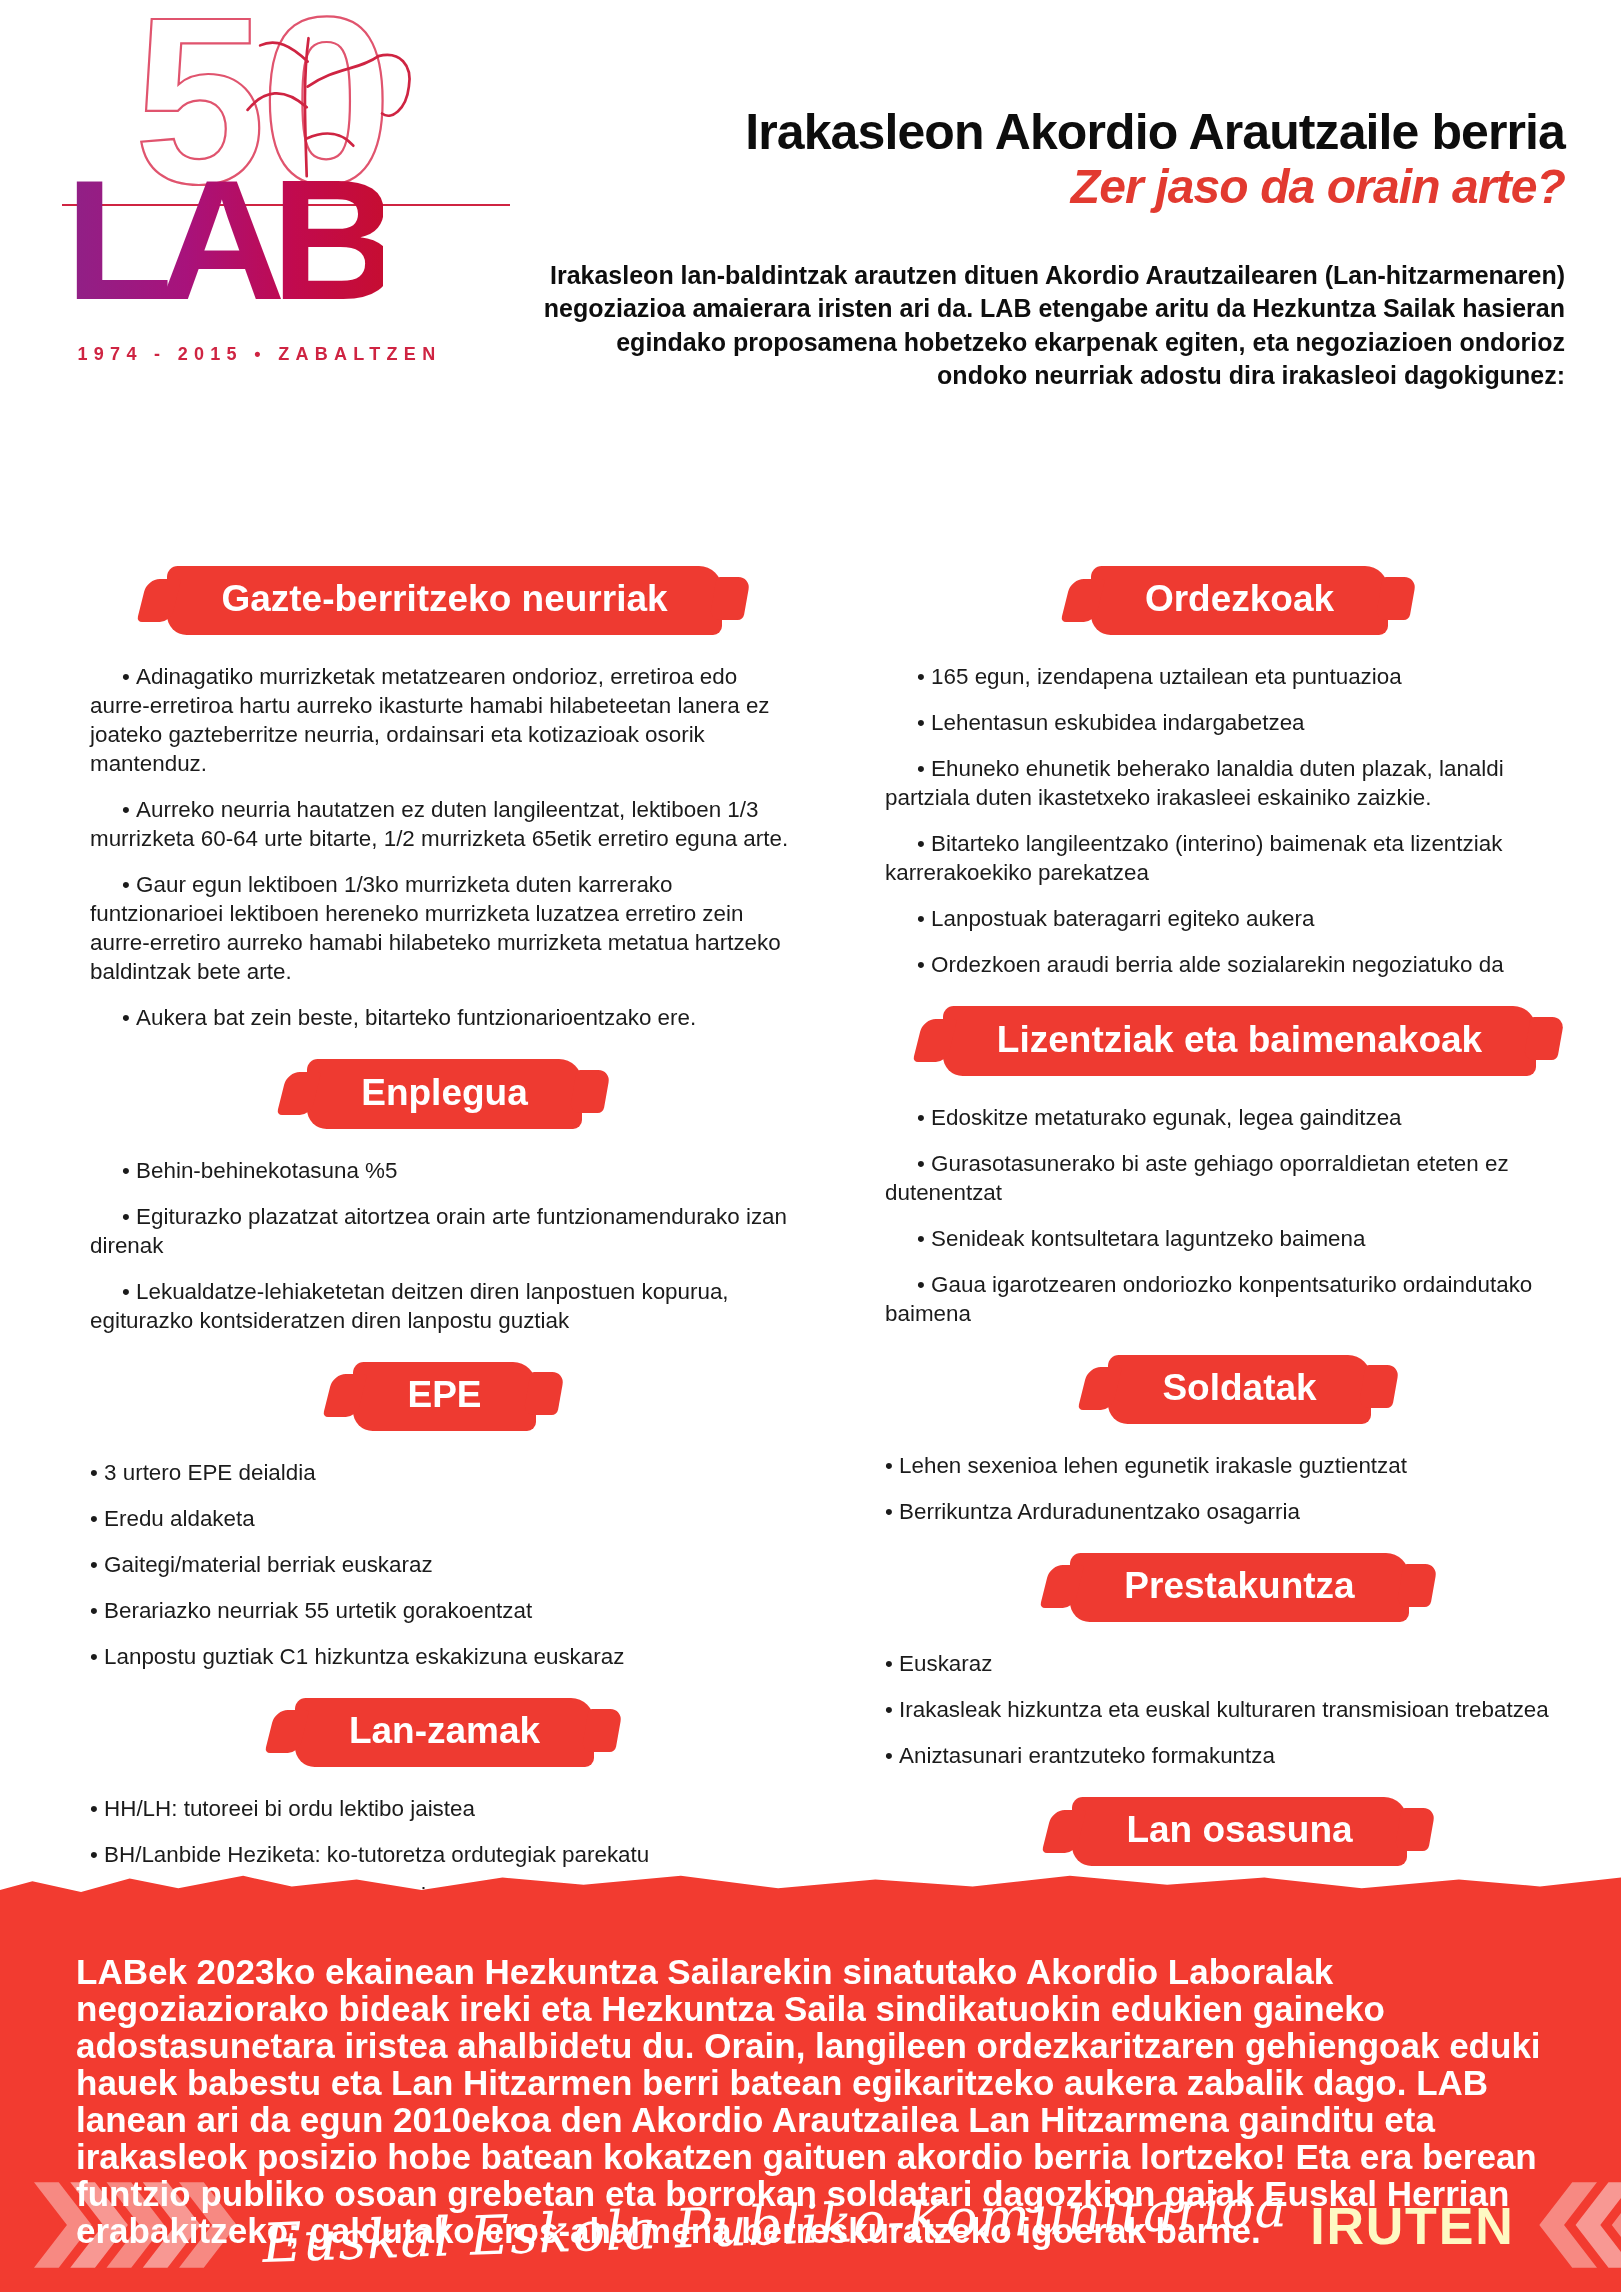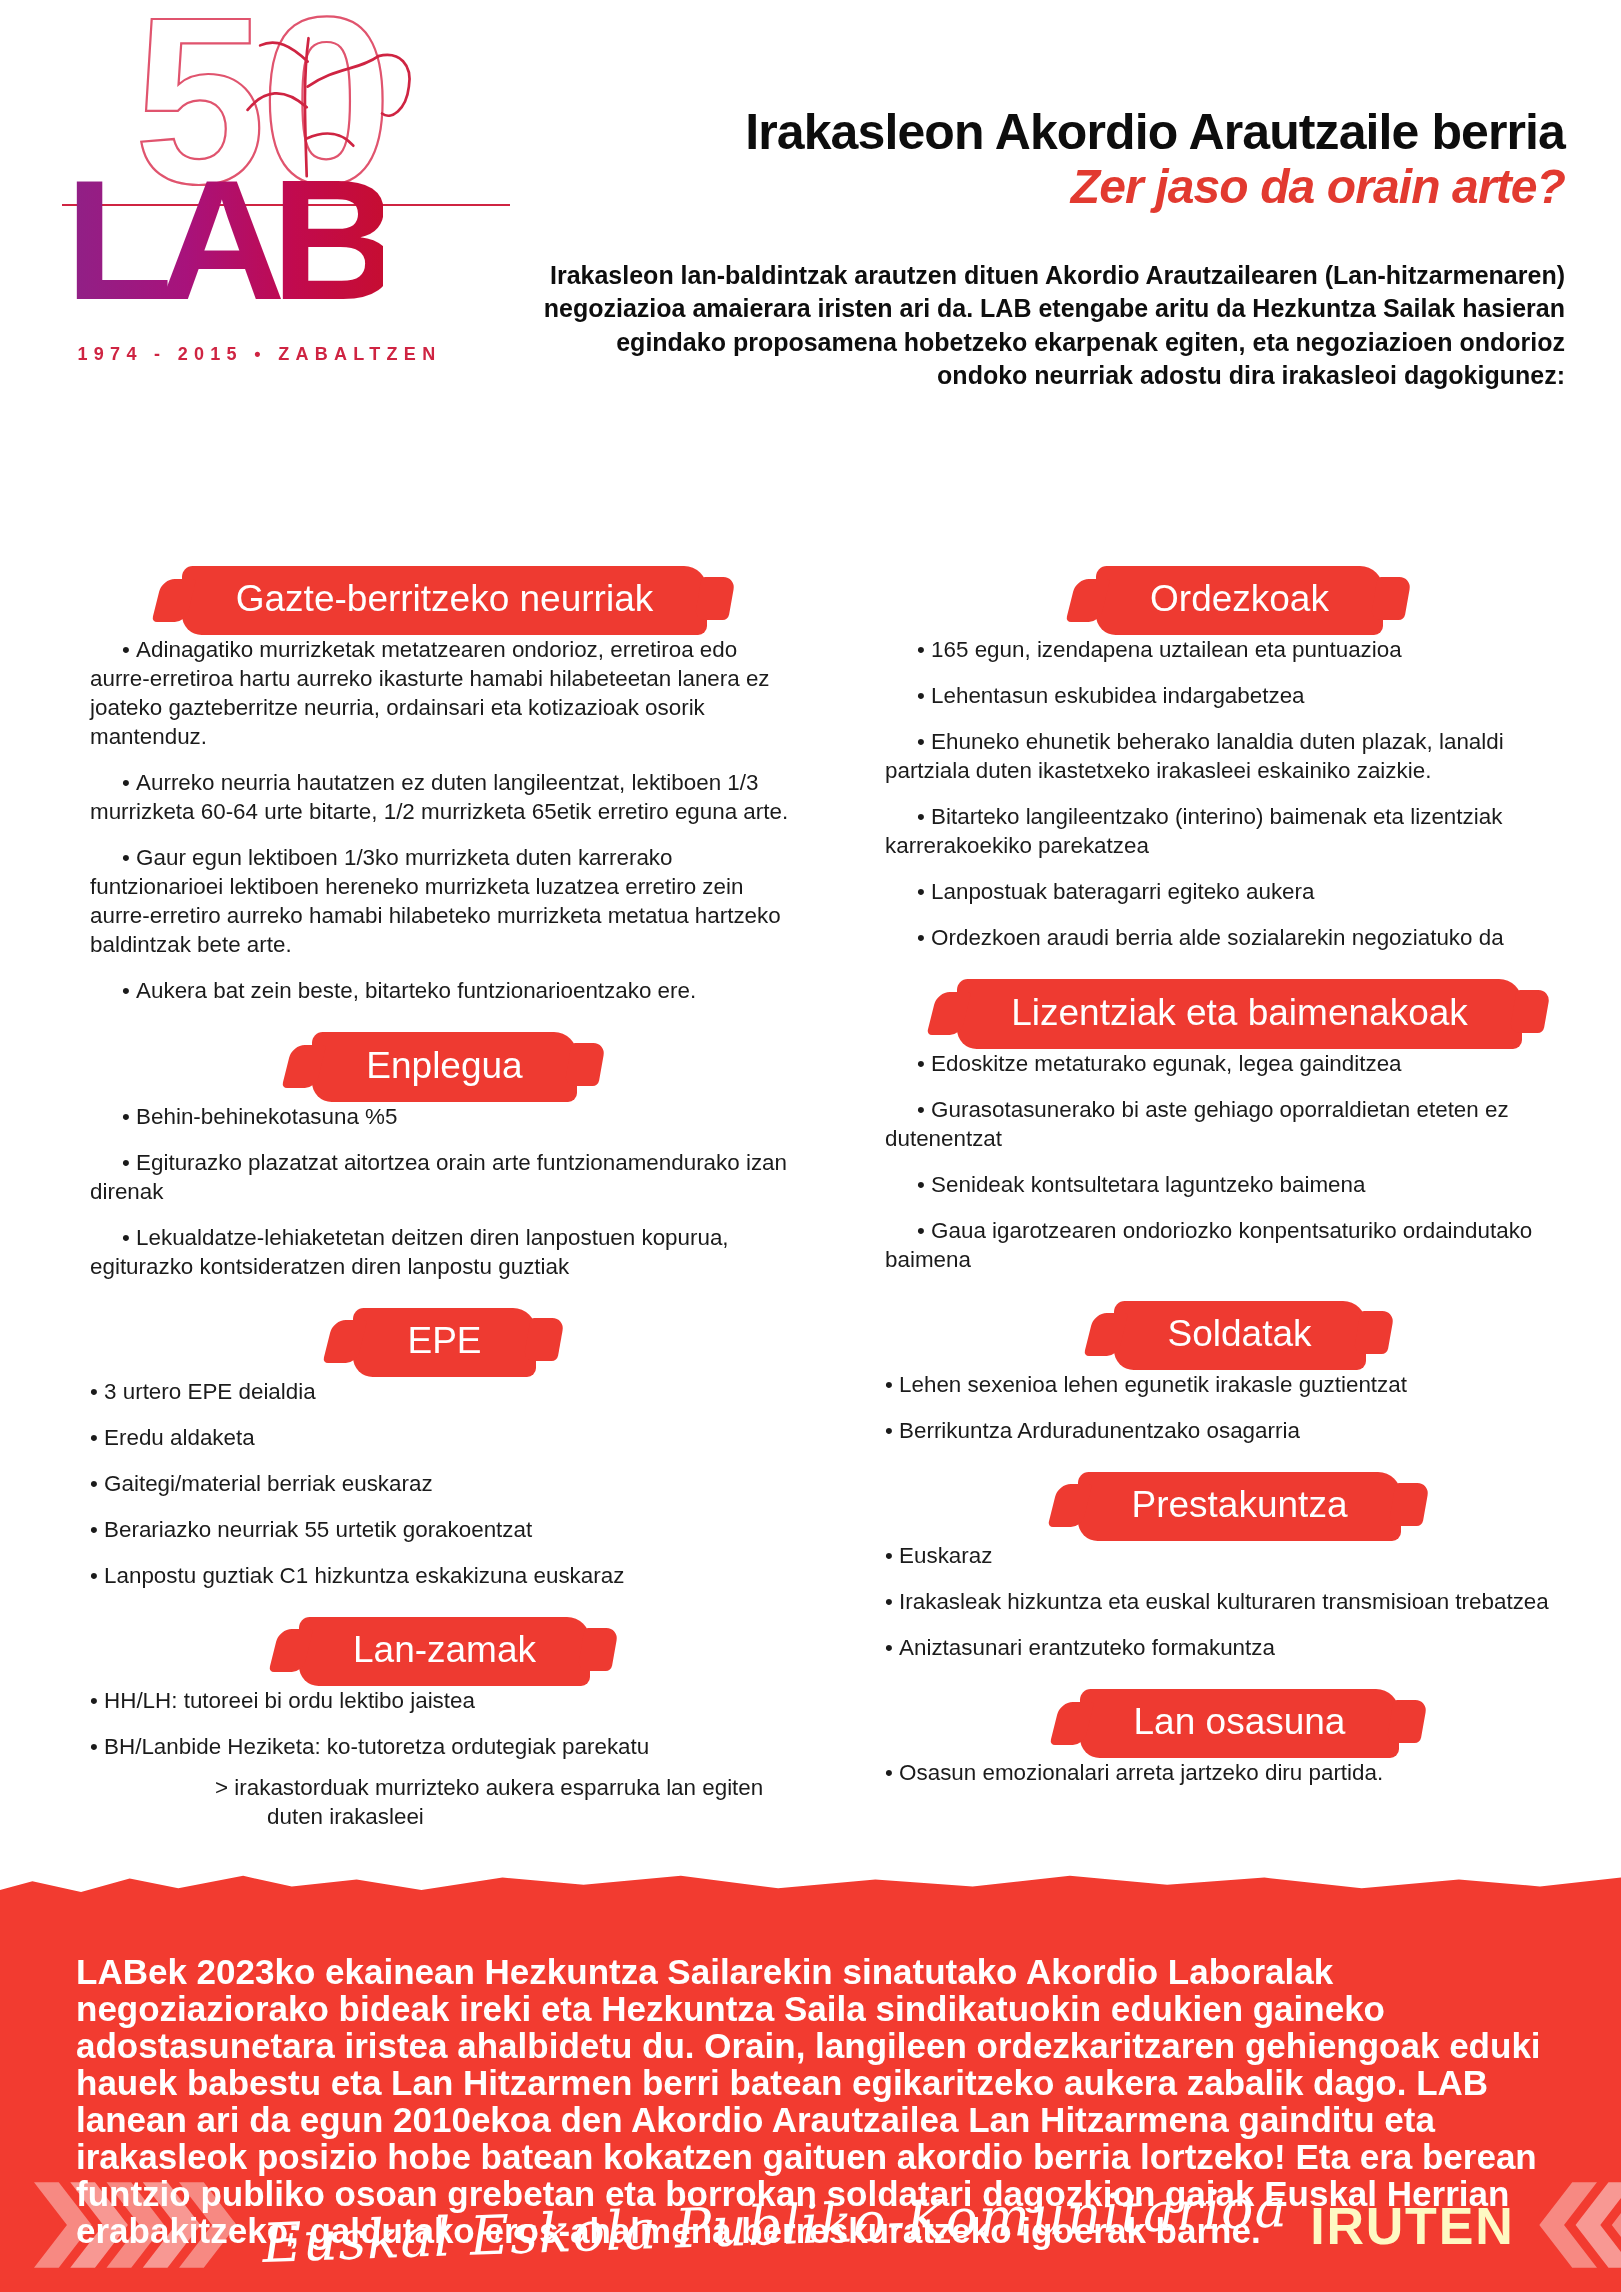--- a/index.html
+++ b/index.html
@@ -23,27 +23,27 @@
   .title-block { position:absolute; left:537px; right:56px; top:106px; text-align:right; }
   .page-title { margin:0; font-size:50px; line-height:1.04; color:#0d0d0d; font-weight:bold; letter-spacing:-0.9px; }
   .page-subtitle { margin:3.6px 0 0; font-size:48px; line-height:1.05; color:#e23a30; font-weight:bold; letter-spacing:-0.9px;font-style:italic; }
   .intro { margin:47px 0 0; font-size:25px; line-height:1.34; font-weight:bold; color:#0e0e0e; }
 
   
   .columns { position:absolute; top:566px; left:90px; right:27px; display:flex; gap:86px; }
   .col { flex:1; }
   .section { margin-bottom:27px; text-align:center; }
   .brush { display:inline-block; position:relative; background:#ee3a31; color:#ffffff;
-           font-weight:normal; font-size:37px; line-height:1; padding:14.3px 54px 18px;
+           font-weight:bold; font-size:37px; line-height:1; padding:14.3px 54px 18px;
            border-radius:10.7px 23px 9px 19.7px; }
   .brush::before { content:""; position:absolute; left:-25px; top:12.5px; bottom:14.3px; width:34px;
                    background:#ee3a31; border-radius:12.5px 3.6px 10.7px 5.4px; transform:skewX(-14deg); }
   .brush::after  { content:""; position:absolute; right:-25px; top:10.7px; bottom:16px; width:34px;
                    background:#ee3a31; border-radius:3.6px 12.5px 5.4px 10.7px; transform:skewX(-10deg); }
-  .bullets { text-align:left; }
+  .bullets { text-align:left; margin-top:27px; }
   p.bullet { margin:0 0 17px; font-size:22.4px; line-height:29px; color:#1b1b1b; }
   .indent p.bullet { text-indent:32px; }
   p.bullet::before { content:"\2022\00a0"; font-size:22.4px; }
   p.sub { margin:-5.4px 0 17px 125px; max-width:667px; font-size:22.4px; line-height:29px; color:#1b1b1b;
           padding-left:52px; text-indent:-52px; }
 
   
   .band { position:absolute; left:0; right:0; bottom:0; height:419px; background:#f23b30;
           clip-path:polygon(0% 16px,2% 7.2px,5% 18px,8% 4.5px,11% 14.3px,15% 1.8px,18% 12.5px,22% 5.4px,26% 16px,
            31% 3.6px,36% 10.7px,42% 1.8px,48% 14.3px,54% 5.4px,60% 12.5px,66% 1.8px,72% 10.7px,78% 3.6px,84% 14.3px,

